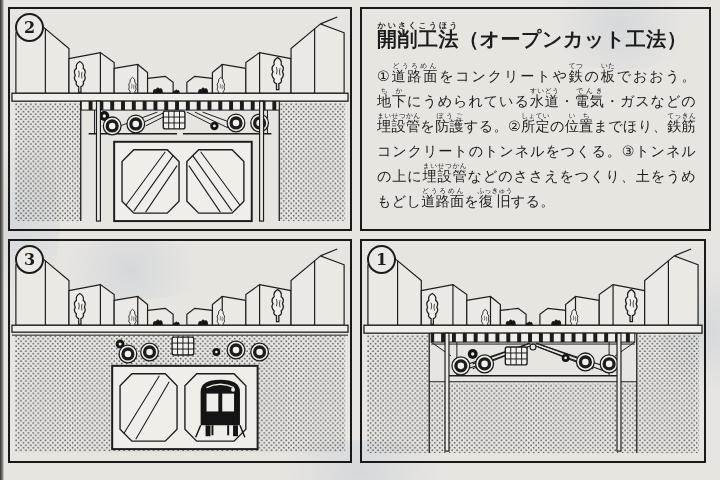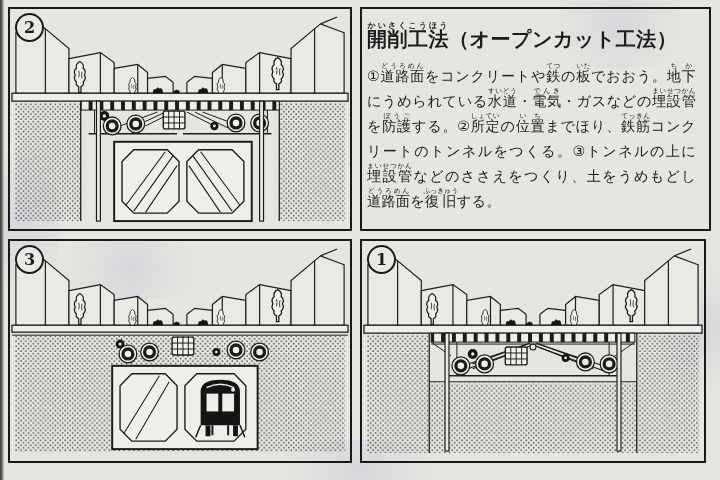--- a/index.html
+++ b/index.html
@@ -9,21 +9,21 @@
   .page-edge{position:absolute;left:0;top:0;width:4px;height:100%;
              background:linear-gradient(90deg,#33322f,#8d8b86 70%,rgba(0,0,0,0));}
   .bleed{position:absolute;border-radius:50%;pointer-events:none;
          background:radial-gradient(circle,rgba(122,148,196,.16),rgba(122,148,196,0) 70%);}
   .panel{position:absolute;box-sizing:border-box;border:2px solid #191919;background:transparent;}
   .illus{overflow:hidden;}
   .panel svg{position:absolute;left:0;top:0;width:100%;height:100%;}
   .num-circle{position:absolute;left:5px;top:4px;width:25px;height:25px;border:2px solid #1c1c1c;
               border-radius:50%;background:#ebe9e4;display:flex;align-items:center;justify-content:center;
               font:700 16px "DejaVu Serif","Liberation Serif",serif;z-index:3;}
-  .text-panel{border-width:2px;padding:10px 13px 0 5px;background:transparent;}
+  .text-panel{border-width:2px;padding:10px 13px 0 15px;background:transparent;}
   .title{font-size:20px;font-weight:700;letter-spacing:.5px;margin:2px 0 9px 0;white-space:nowrap;}
   .title rt{font-size:8px;font-weight:700;letter-spacing:1px;}
   .bodytext{font-size:14.2px;line-height:25px;text-align:justify;margin:0;letter-spacing:.2px;}
   .bodytext rt{font-size:6.8px;letter-spacing:0;}
   ruby{ruby-position:over;}
 </style>
 </head>
 <body>
 
 <div id="page">

